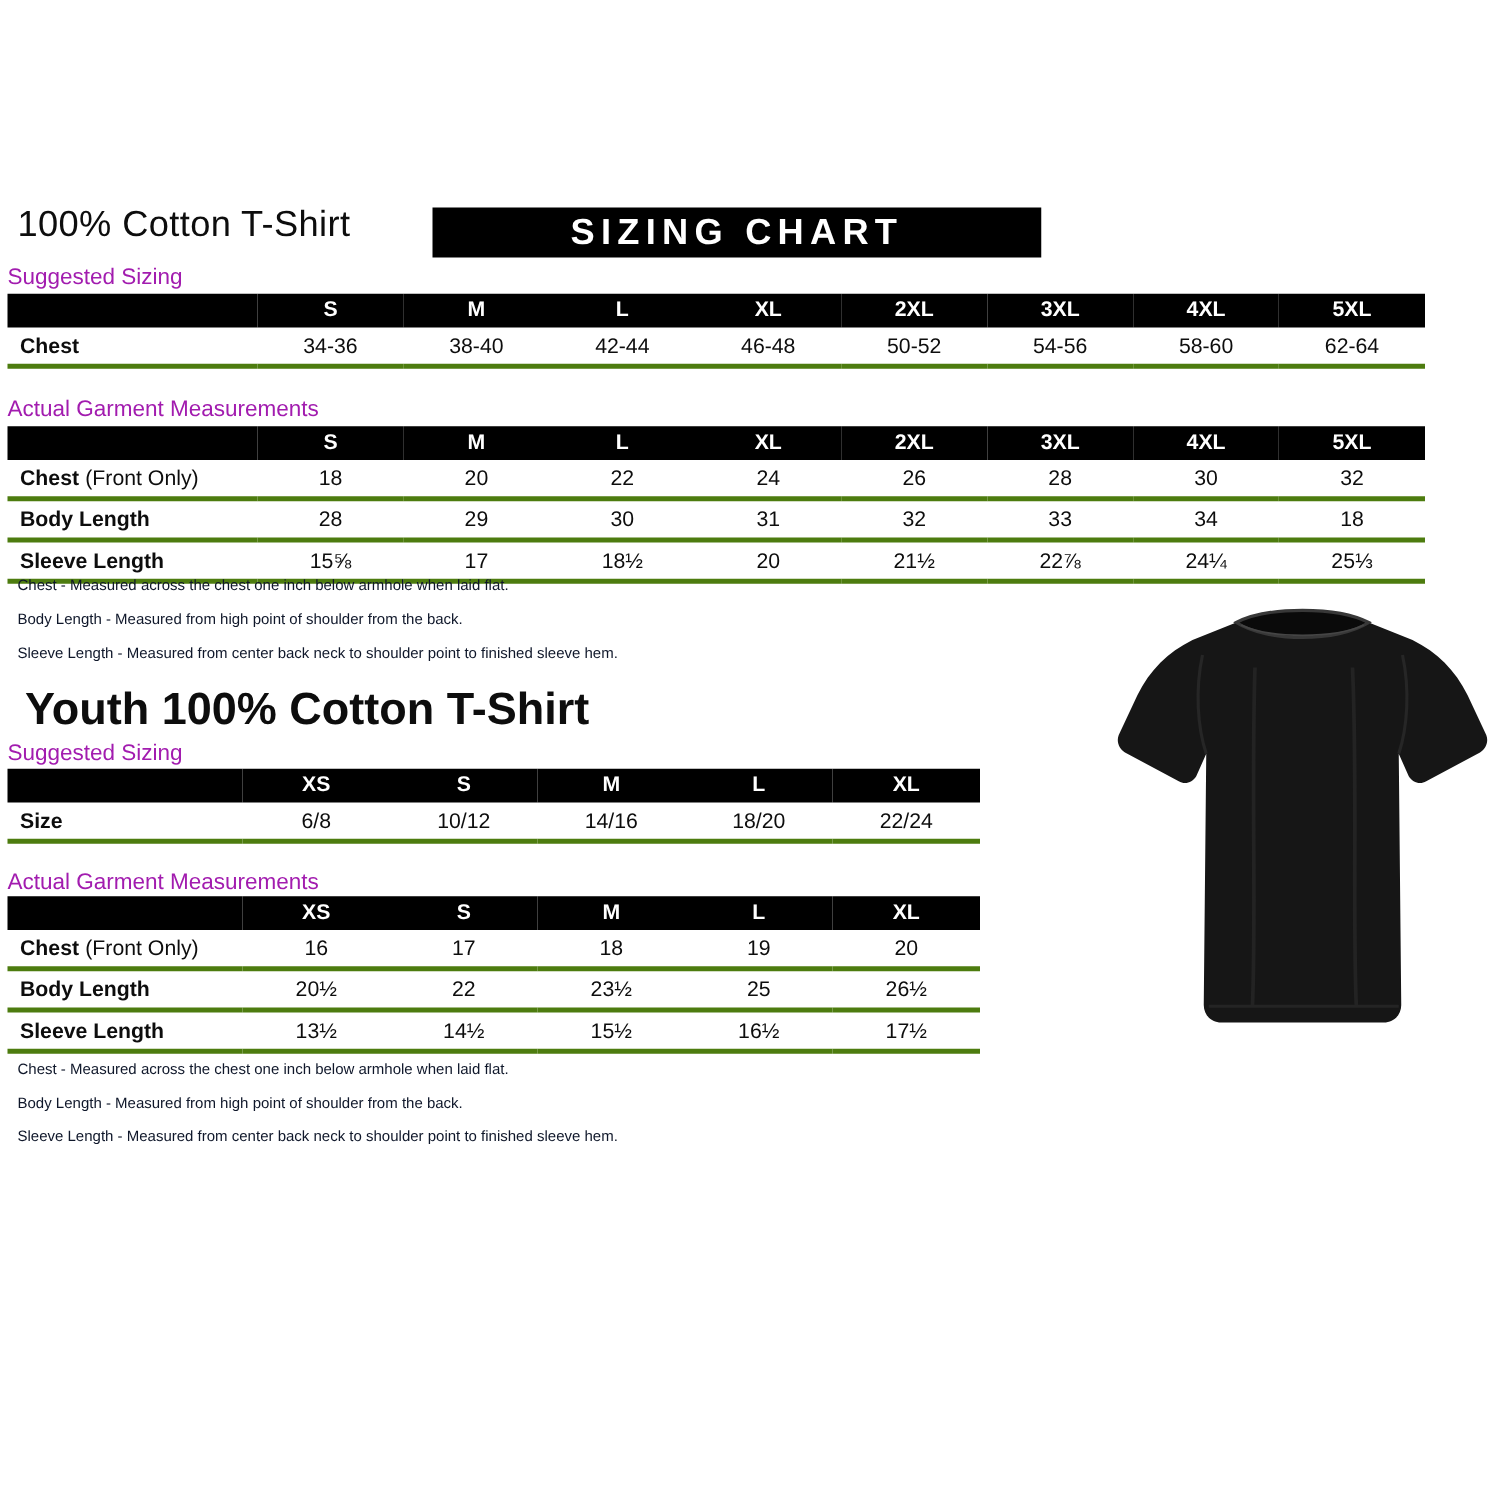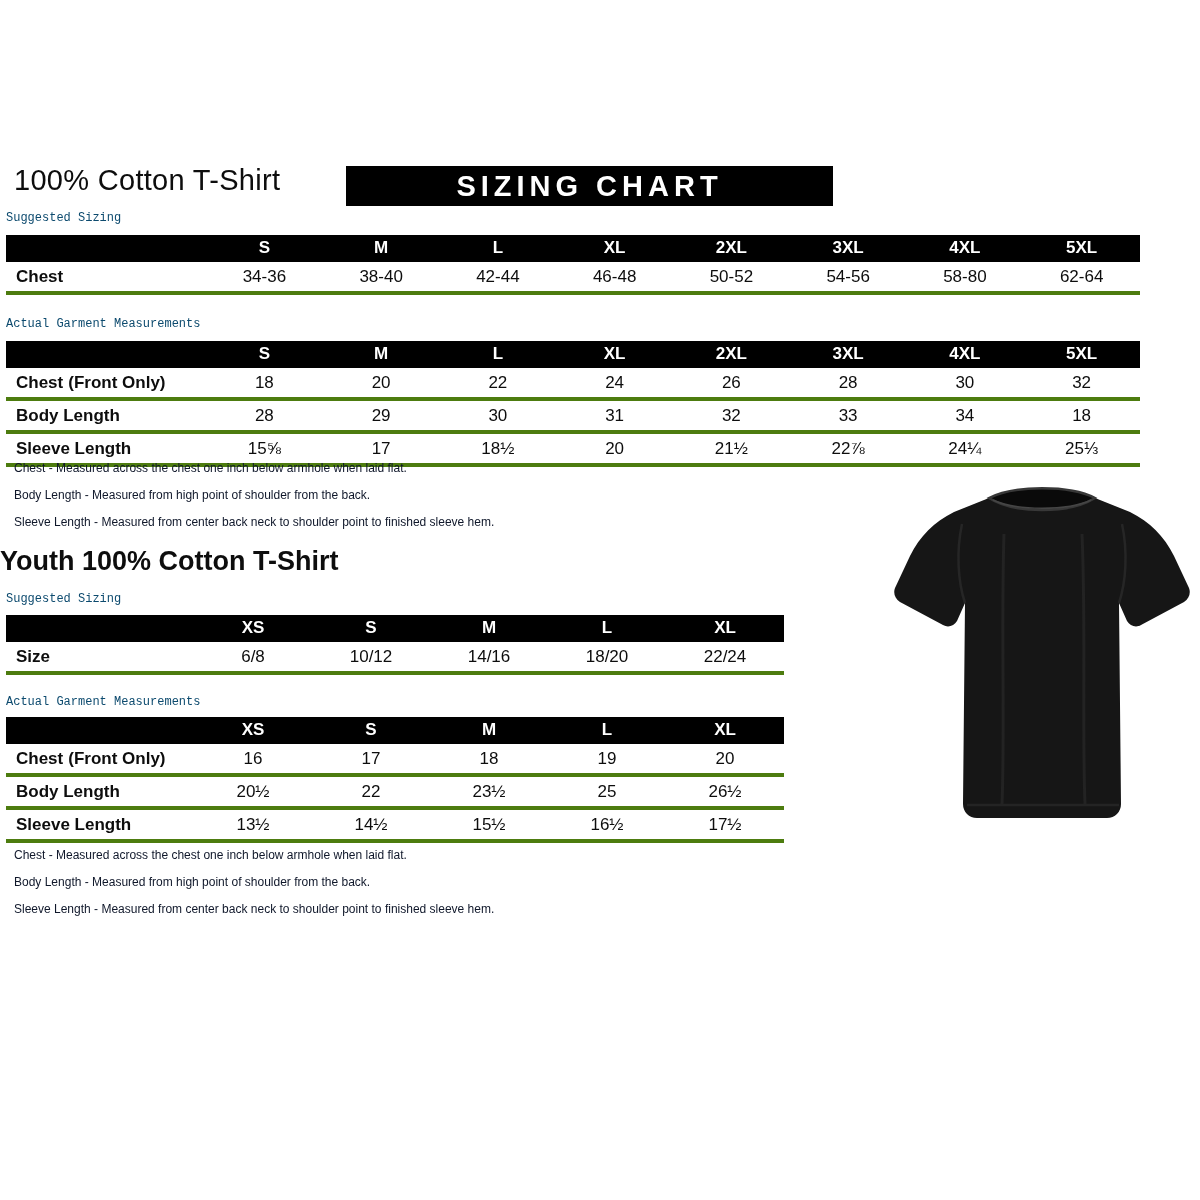--- a/index.html
+++ b/index.html
@@ -8,41 +8,41 @@
     font-family:"Liberation Sans",sans-serif;color:#0d0d0d;overflow:hidden;
   }
   .abs{position:absolute;}
 
   
   #product-title{left:14px;top:164px;font-size:29px;font-weight:400;letter-spacing:.3px;}
   #banner{left:346px;top:166px;width:487px;height:40px;background:#000;
     display:flex;align-items:center;justify-content:center;}
   #banner span{color:#fff;font-weight:700;font-size:29px;letter-spacing:5px;}
 
-  .section-label{font-size:12px;color:#0c4a6e;font-family:Liberation Mono, monospace;}
+  .section-label{font-size:18px;color:#a21caf;}
   #adult-suggested-label{left:6px;top:211px;}
   #adult-actual-label{left:6px;top:317px;}
   #youth-suggested-label{left:6px;top:592px;}
   #youth-actual-label{left:6px;top:695px;}
 
-  #youth-title{left:0;top:546px;font-size:27px;font-weight:700;}
+  #youth-title{left:20px;top:546px;font-size:36px;font-weight:700;}
 
   
   table.sizes-table{position:absolute;border-collapse:collapse;table-layout:fixed;}
   #adult-suggested-table{left:6px;top:235px;width:1134px;}
   #adult-actual-table{left:6px;top:341px;width:1134px;}
   #youth-suggested-table{left:6px;top:615px;width:778px;}
   #youth-actual-table{left:6px;top:717px;width:778px;}
 
   .sizes-table th{background:#000;color:#fff;font-size:17px;font-weight:700;
     padding:3px 0 4px;text-align:center;}
   .sizes-table td{font-size:17px;text-align:center;padding:5px 0 4px;
     border-bottom:4px solid #4d7c0f;color:#0d0d0d;margin-top:40px;}
   .sizes-table td.rowlabel{text-align:left;padding-left:10px;font-weight:700;font-size:17px;}
-  .rowlabel .suffix{font-weight:700;margin-left:5px;text-align:right;}
+  .rowlabel .suffix{font-weight:400;margin-left:5px;text-align:right;}
 
   
   .notes{position:absolute;left:14px;font-size:12px;color:#0f172a;}
   .notes div{margin-bottom:8px;line-height:19px;}
   #adult-notes{top:459px;}
   #youth-notes{top:846px;}
 
   
   #tshirt{left:892px;top:472px;width:300px;height:368px;}
 </style>
@@ -84,21 +84,21 @@
   </thead>
   <tbody>
     <tr>
       <td class="rowlabel"><span>Chest</span></td>
       <td>34-36</td>
       <td>38-40</td>
       <td>42-44</td>
       <td>46-48</td>
       <td>50-52</td>
       <td>54-56</td>
-      <td>58-80</td>
+      <td>58-60</td>
       <td>62-64</td>
     </tr>
   </tbody>
 </table>
 
 <div class="abs section-label" id="adult-actual-label">Actual Garment Measurements</div>
 
 <table class="sizes-table" id="adult-actual-table">
   <colgroup>
       <col style="width:200px">

